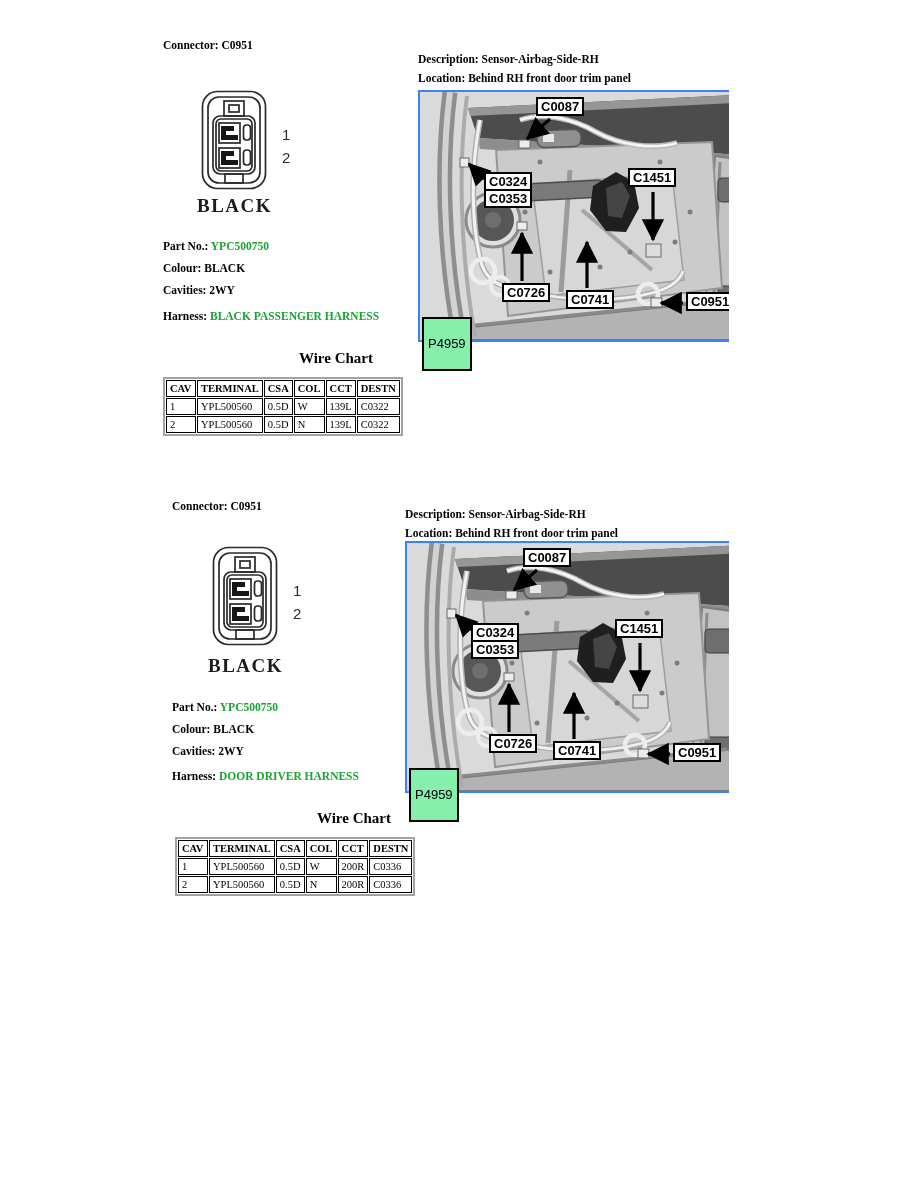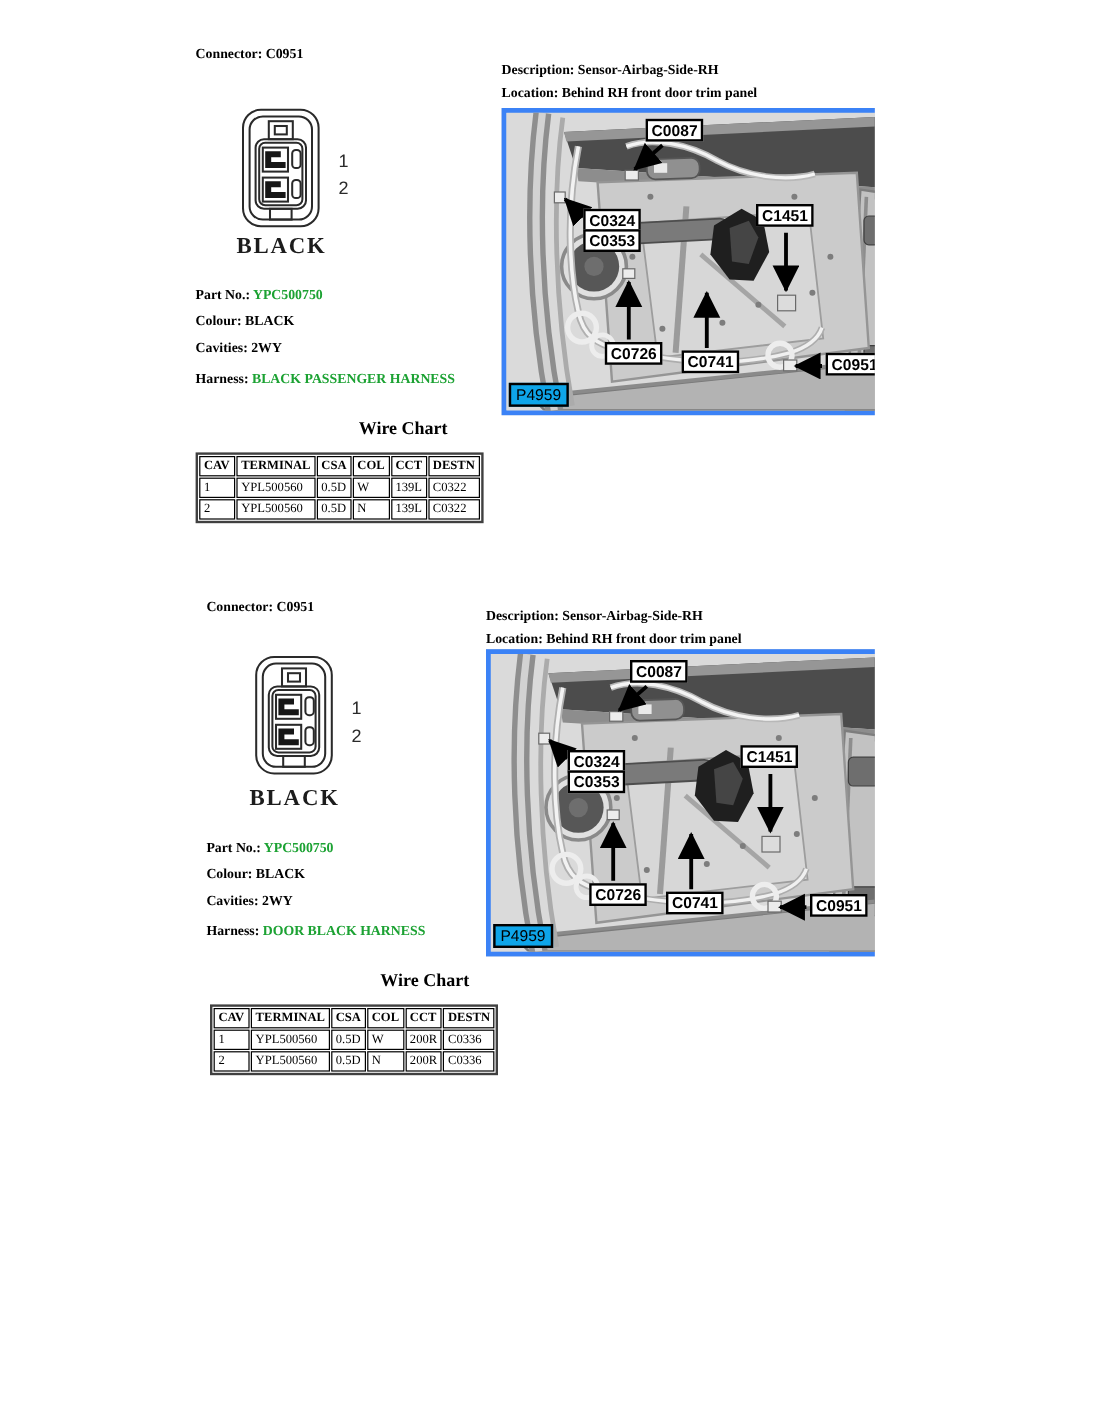--- a/index.html
+++ b/index.html
@@ -4,31 +4,31 @@
 <style>
   html,body{margin:0;padding:0;background:#fff;}
   .page{position:relative;width:729px;height:1188px;background:#ffffff;overflow:hidden;
         font-family:"Liberation Serif", serif;color:#000;}
   .abs{position:absolute;}
   .blabel{font-weight:bold;font-size:11.5px;line-height:13px;white-space:nowrap;}
   .green{color:#1CA233;}
   .conn-caption{font-weight:bold;font-size:19px;letter-spacing:1.5px;color:#1c1c1c;text-align:center;}
   .pin-num{font-family:"Liberation Sans",sans-serif;font-size:15px;color:#2a2a2a;line-height:15px;}
   .wc-title{font-weight:bold;font-size:15px;text-align:right;}
-  table.wire{border-collapse:separate;border-spacing:1px;border:2px solid #404040;background:#fff;}
+  table.wire{border-collapse:separate;border-spacing:1px;border:2px solid #a3a3a3;background:#fff;}
   table.wire th, table.wire td{border:1px solid #000;font-size:10.5px;line-height:13px;
         padding:1px 3px;text-align:left;font-family:"Liberation Serif",serif;white-space:nowrap;}
   table.wire th{font-weight:bold;}
-  .figure{position:absolute;width:337px;height:248px;border:4px solid #3b82f6;box-sizing:content-box;background:#dadada;}
+  .figure{position:absolute;width:337px;height:248px;border:2px solid #3b82f6;box-sizing:content-box;background:#dadada;}
   .figure svg.scene{position:absolute;left:0;top:0;width:337px;height:248px;}
   .callout{position:absolute;border:2px solid #000;background:#fff;
         font-family:"Liberation Sans",sans-serif;font-weight:bold;font-size:13px;
         line-height:15px;padding:0 3px;white-space:nowrap;}
-  .photo-id{position:absolute;border:2px solid #000;background:#0ea5e9;
-        font-family:"Liberation Sans",sans-serif;font-size:13px;line-height:16px;padding:0 4px;}
+  .photo-id{position:absolute;border:2px solid #000;background:#86efac;
+        font-family:"Liberation Sans",sans-serif;font-size:13px;line-height:16px;padding:17px 4px;}
 </style>
 </head>
 <body>
 
 <svg width="0" height="0" style="position:absolute" aria-hidden="true">
   <defs>
     <marker id="ah" markerWidth="8" markerHeight="8" refX="6.5" refY="3.5" orient="auto">
       <polygon points="0,0 7,3.5 0,7" fill="#000"></polygon>
     </marker>
 
@@ -216,21 +216,21 @@
   <div class="abs blabel" style="left:172px;top:723px;">
     <span>Colour:</span>
     <span>BLACK</span>
   </div>
   <div class="abs blabel" style="left:172px;top:745px;">
     <span>Cavities:</span>
     <span>2WY</span>
   </div>
   <div class="abs blabel" style="left:172px;top:770px;">
     <span>Harness:</span>
-    <span class="green">DOOR BLACK HARNESS</span>
+    <span class="green">DOOR DRIVER HARNESS</span>
   </div>
 
   <div class="abs wc-title" style="left:173px;top:810px;width:218px;">Wire Chart</div>
 
   <table class="wire abs" style="left:175px;top:837px;">
     <colgroup>
         <col style="width:30px">
         <col style="width:60px">
         <col style="width:24px">
         <col style="width:26px">

